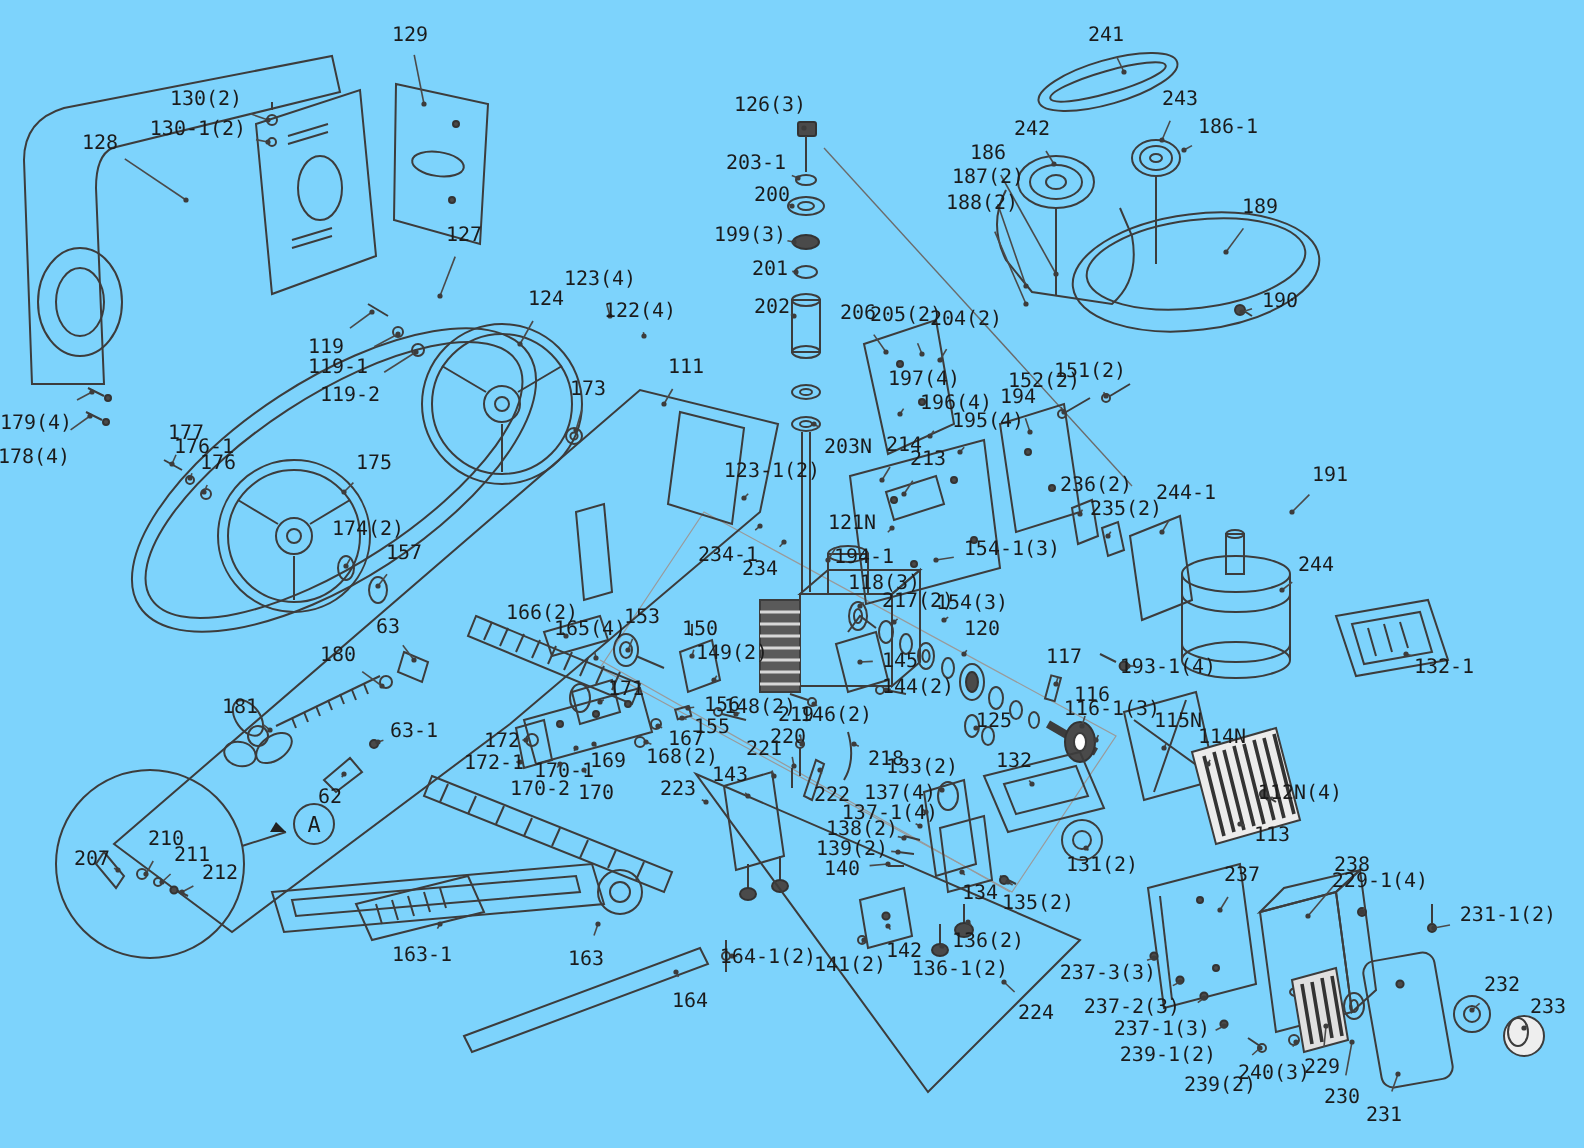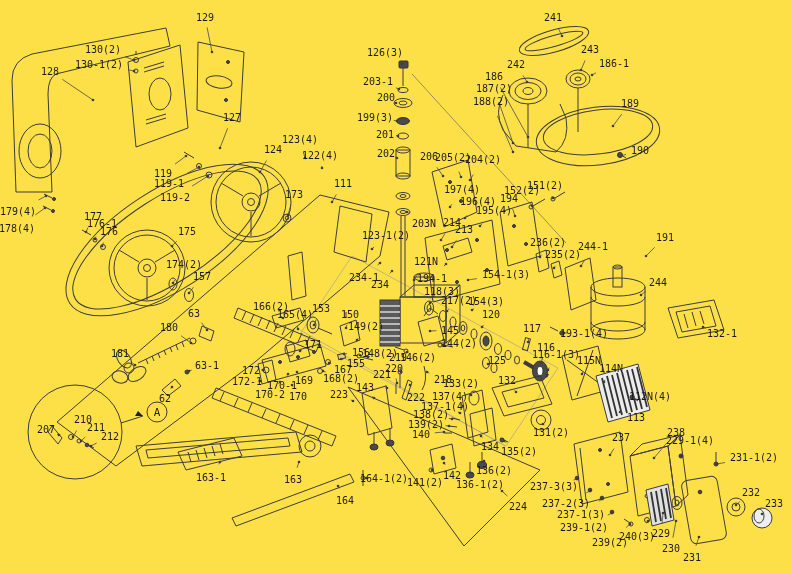--- a/index.html
+++ b/index.html
@@ -1,17 +1,17 @@
 <!DOCTYPE html>
 <html><head>
 <meta charset="utf-8">
 <style>
   html,body { margin:0; padding:0; background:#fff; }
   .canvas {
-    position:relative; width:792px; height:574px; background:#fde047;
+    position:relative; width:792px; height:574px; background:#7dd3fc;
     font-family:"DejaVu Sans Mono", monospace; overflow:hidden;
   }
   svg { position:absolute; left:0; top:0; }
   .art { stroke:#3c3c3c; stroke-width:1; fill:none; }
   .art .thin  { stroke-width:0.7; stroke:#6b6b6b; }
   .art .faint { stroke-width:0.6; stroke:#9a9a9a; }
   .art .dark  { fill:#4a4a4a; stroke:#333; }
   .art .hatch { stroke:#333; stroke-width:1.8; }
   .labels text {
     font-family:"DejaVu Sans Mono", monospace;

